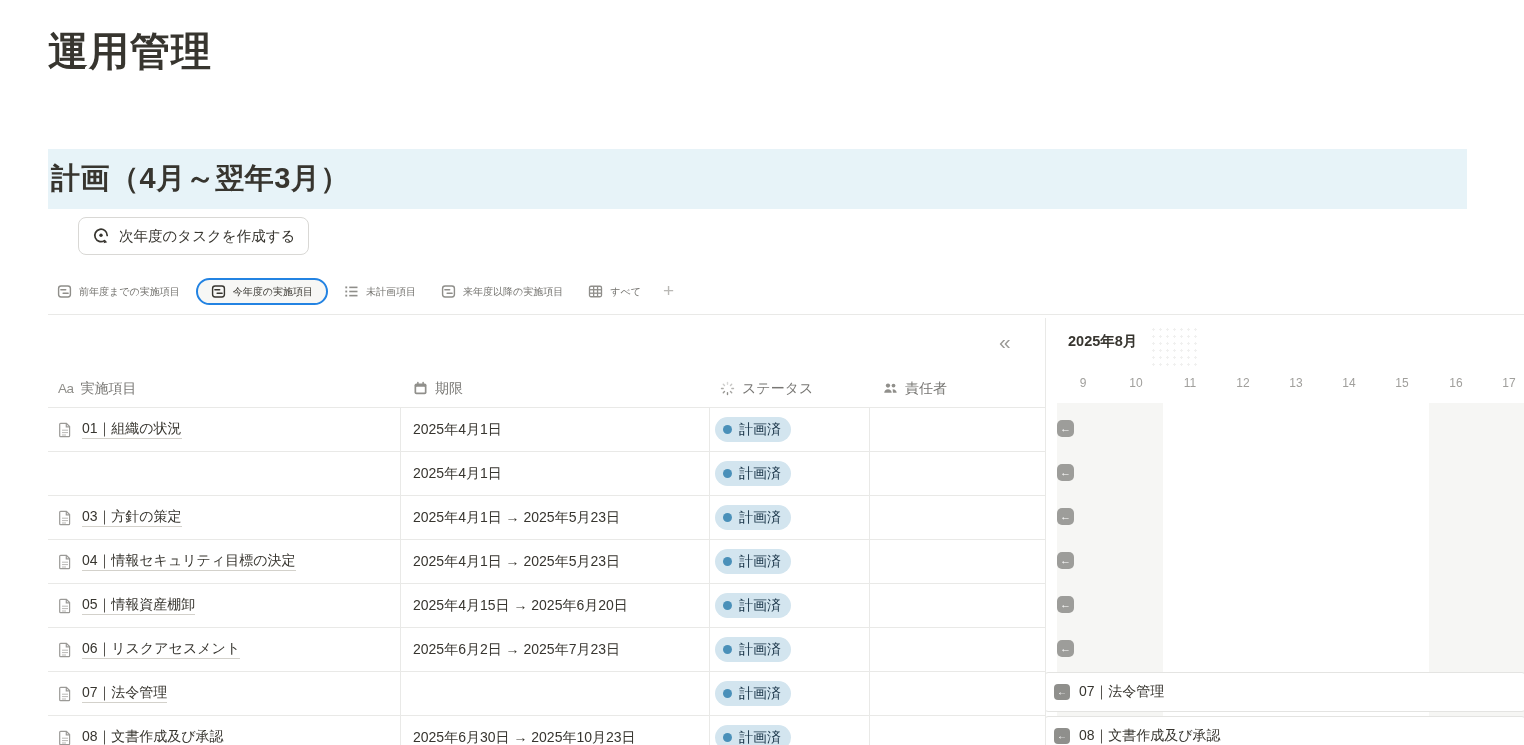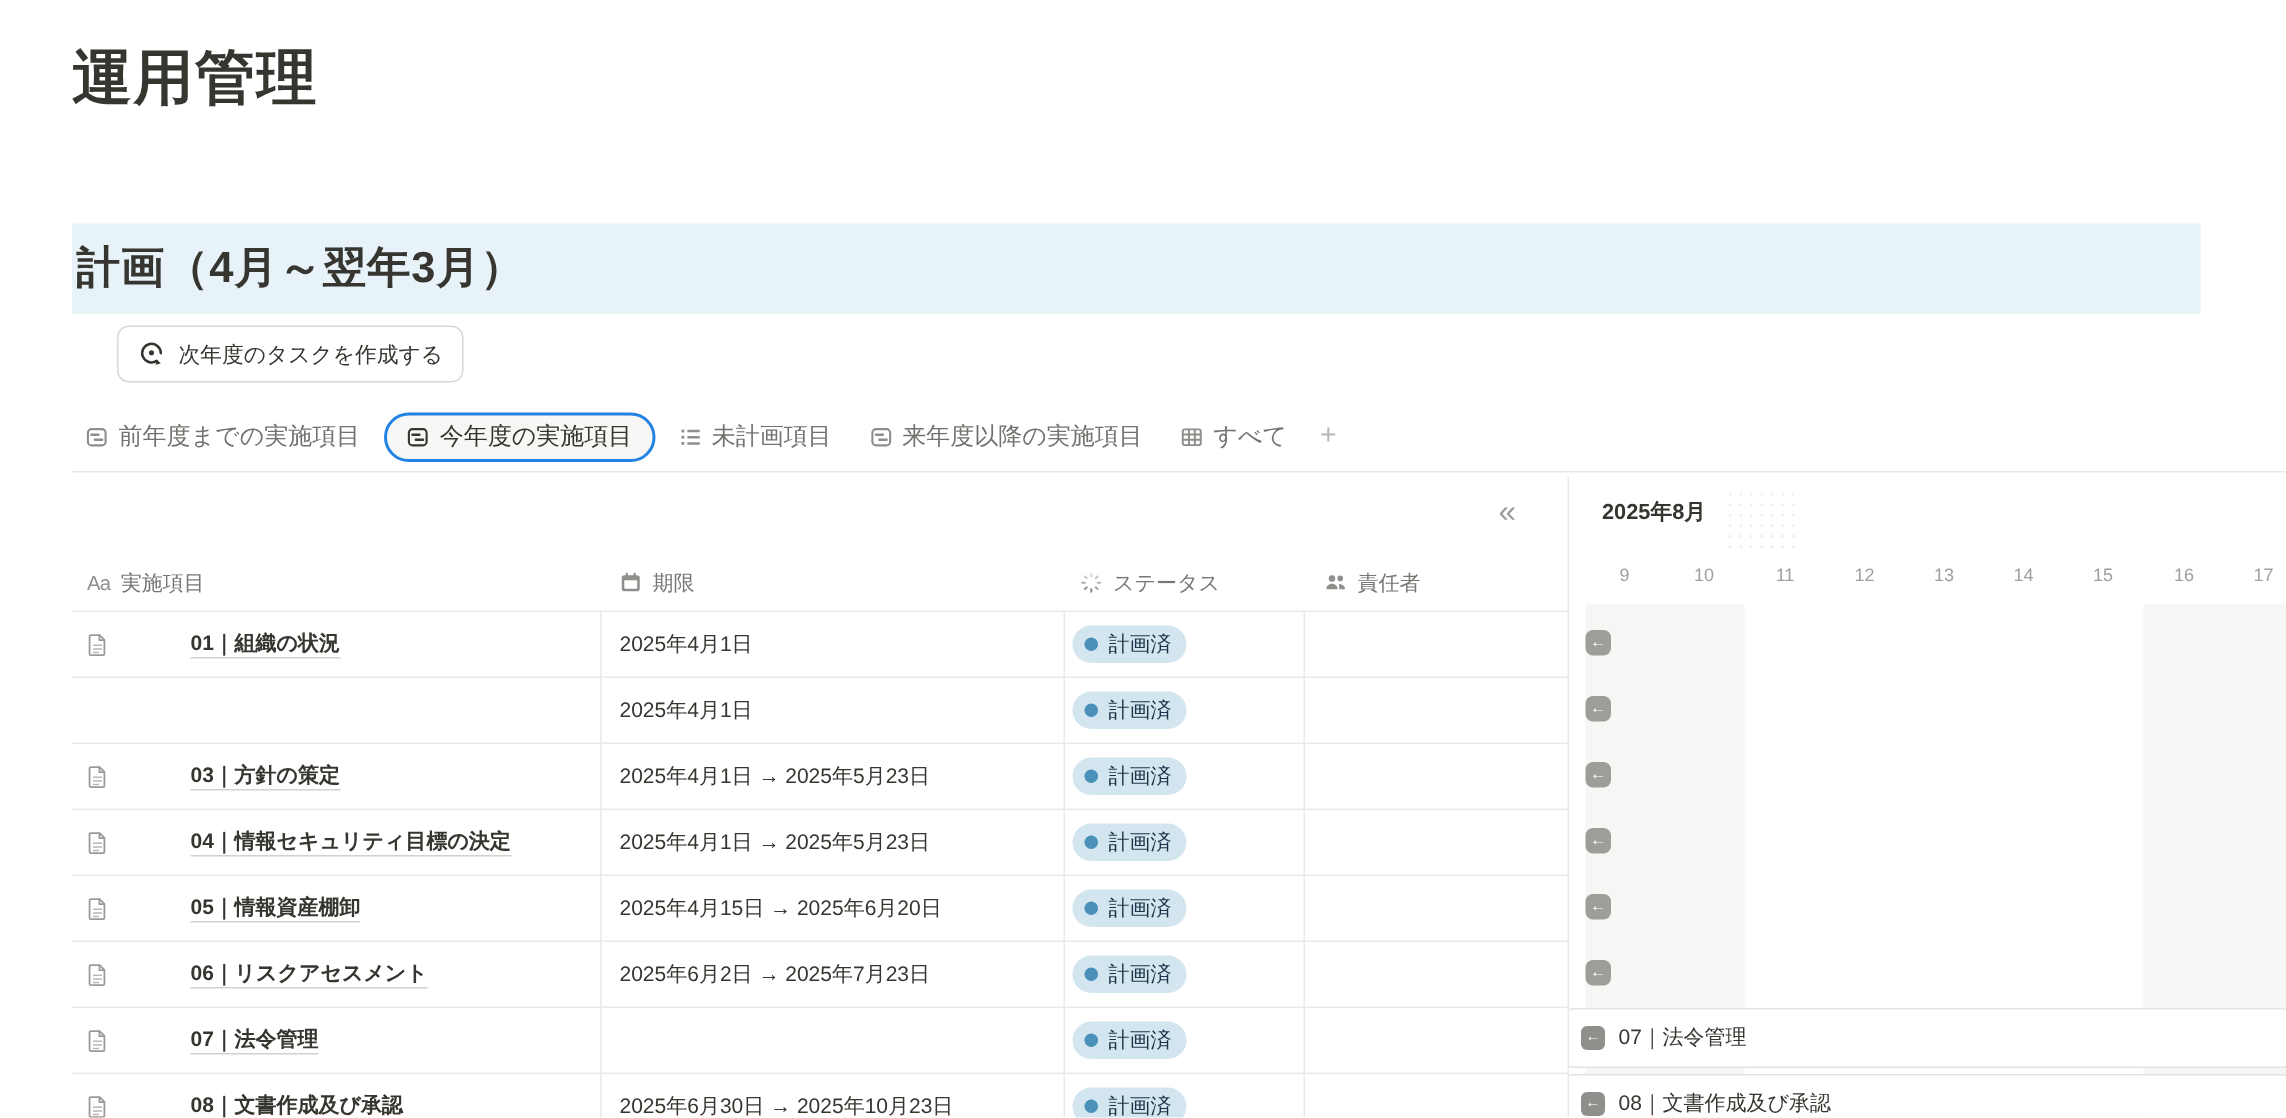--- a/index.html
+++ b/index.html
@@ -18,41 +18,41 @@
   .heading-band h2 { font-size:29px; font-weight:700; padding-left:3px; letter-spacing:0.5px; }
 
   
   .notion-btn { left:48px; top:217px; height:38px; display:inline-flex; align-items:center; gap:9px;
     padding:0 13px; border:1px solid #d9d8d5; border-radius:8px; background:#fff; font-size:14.5px;
     color:#37352f; cursor:pointer; font-family:inherit;margin-left:30px; }
 
   
   .tabs { left:48px; top:268px; width:1476px; height:47px; border-bottom:1px solid #e9e9e7;
     display:flex; align-items:center; gap:7px; }
-  .tab { display:inline-flex; align-items:center; gap:7px; padding:5px 9px; font-size:16px;
+  .tab { display:inline-flex; align-items:flex-end; gap:7px; padding:5px 9px; font-size:10px;
     color:#73726e; border-radius:18px; white-space:nowrap; cursor:pointer; }
   .tab svg { flex:none; color:#8f8e8a; }
   .tab.selected { border:2px solid #2383e2; background:#f7f7f5; color:#37352f; font-weight:500; padding:4px 13px; }
   .tab.selected svg { color:#37352f; }
   .tab-plus { font-size:19px; color:#b9b8b5; padding:0 6px; cursor:pointer; }
 
   
   .collapse { left:999px; top:331px; font-size:21px; color:#9b9a97; cursor:pointer; line-height:1; }
 
   
   .thead { left:48px; top:370px; width:997px; height:37px; }
   .th { position:absolute; top:0; height:37px; display:flex; align-items:center; gap:7px;
     font-size:14px; color:#787774; cursor:pointer; }
   .th svg { color:#908f8b; }
   .th .aa { font-size:13.5px; color:#908f8b; letter-spacing:-0.5px; }
 
   .rows { left:48px; top:407px; width:997px; }
   .trow { height:44px; border-top:1px solid #e9e9e7; position:relative; }
   .cell-title { position:absolute; left:9px; top:0; height:100%; display:flex; align-items:center; gap:9px; cursor:pointer; }
-  .cell-title .t { font-size:14px; font-weight:700; border-bottom:1px solid #d3d1cb; padding-bottom:1px; line-height:1.25;margin-left:45px; }
+  .cell-title .t { font-size:14px; font-weight:400; border-bottom:1px solid #d3d1cb; padding-bottom:1px; line-height:1.25; }
   .cell-date { position:absolute; left:365px; top:0; height:100%; display:flex; align-items:center; font-size:14px; cursor:pointer; }
   .cell-status { position:absolute; left:667px; top:0; height:100%; display:flex; align-items:center; cursor:pointer; }
   .pill { display:inline-flex; align-items:center; gap:7px; background:#d3e5ef; color:#183347;
     border-radius:13px; height:25px; padding:0 10px 0 8px; font-size:14px; }
   .pill .dot { width:9px; height:9px; border-radius:50%; background:#4a90b9; }
 
   .v-line { position:absolute; width:1px; background:#e9e9e7; }
 
   
   .timeline { left:1046px; top:318px; width:478px; height:427px; overflow:hidden; }

